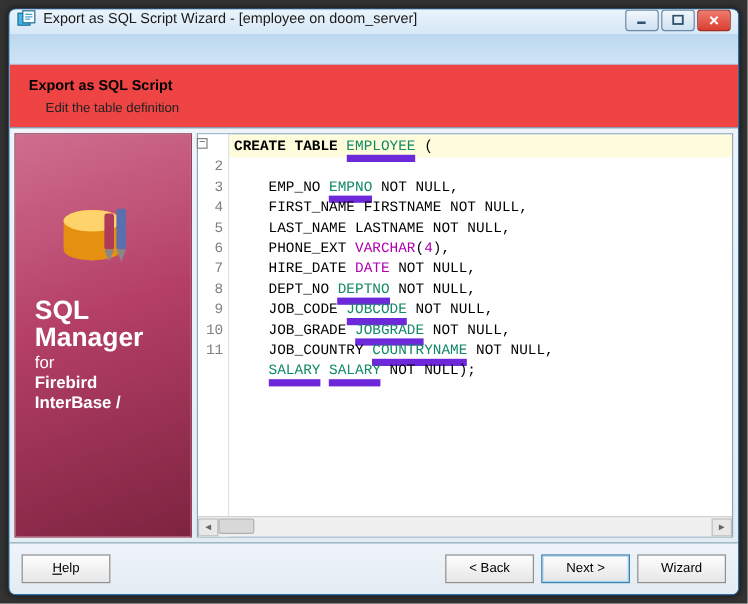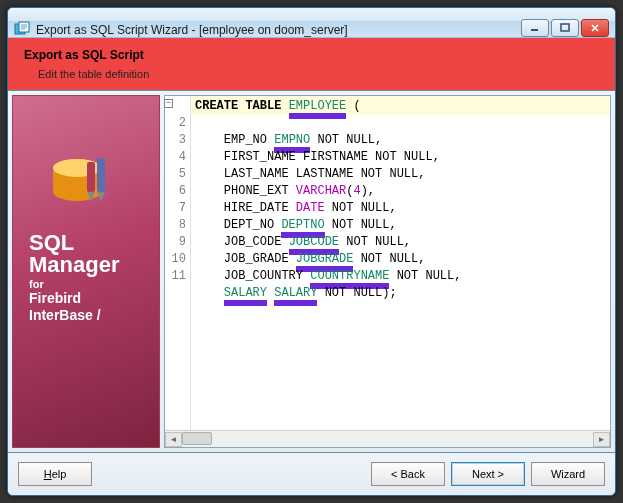--- a/index.html
+++ b/index.html
@@ -17,24 +17,24 @@
     width: 609px; height: 489px;
     background: #fff;
     border: 1px solid #2f6ea5;
     border-radius: 6px;
     box-shadow: 0 0 6px rgba(0,0,0,0.6);
     display: flex;
     flex-direction: column;
     overflow: hidden;
   }
   .titlebar {
-    height: 30px;
+    height: 46px;
     background: linear-gradient(to bottom, #eaf4fb 0%, #d6e8f7 45%, #bcd8ee 46%, #cfe4f6 100%);
     border-bottom: 1px solid #9fbfd9;
-    display:flex; align-items:flex-end;
+    display:flex; align-items:flex-start;
     padding: 0 6px;
   }
   .titlebar .app-icon {
     width:16px; height:16px; margin-right:6px;
     display:inline-block;
   }
   .titlebar .title {
     color:#1a1a1a;
     flex:1;
     font-size:12px;
@@ -82,21 +82,21 @@
     top:58px; left:34px;
     width:74px; height:64px;
   }
   .sidebar .brand {
     position:absolute;
     top:136px; left:16px; right:10px;
     font-family: Arial, sans-serif;
   }
   .sidebar .brand .sql { font-size:22px; font-weight:bold; line-height:1; }
   .sidebar .brand .mgr { font-size:22px; font-weight:bold; line-height:1; }
-  .sidebar .brand .for { font-size:11px; font-weight:bold; margin-top:2px; }
+  .sidebar .brand .for { font-size:14px; font-weight:normal; margin-top:2px; }
   .sidebar .brand .prod { font-size:14px; font-weight:bold; line-height:1.2; }
   .editor-wrap {
     flex:1;
     display:flex;
     background:#fff;
     border:1px solid #8aa8bd;
     min-height:0;
     position:relative;
   }
   .gutter {

